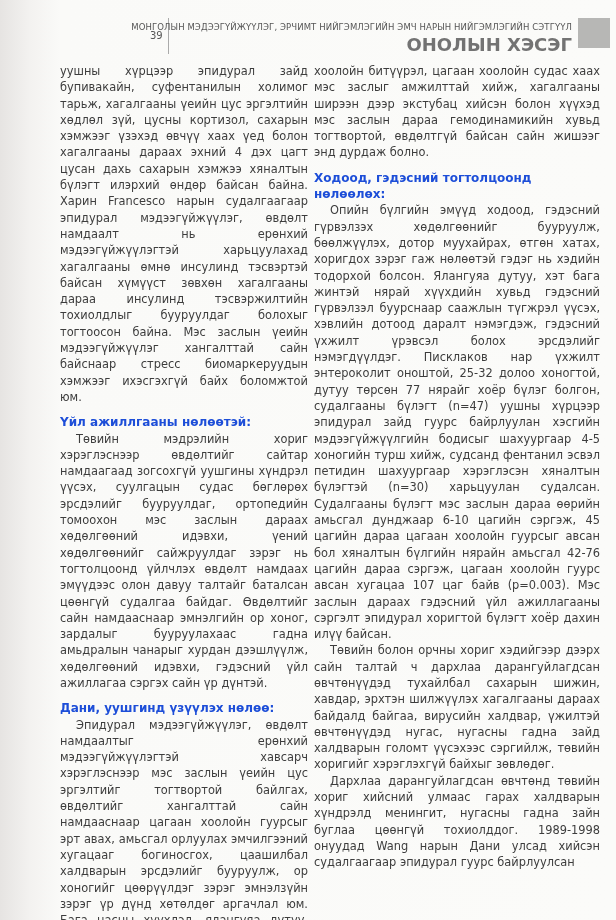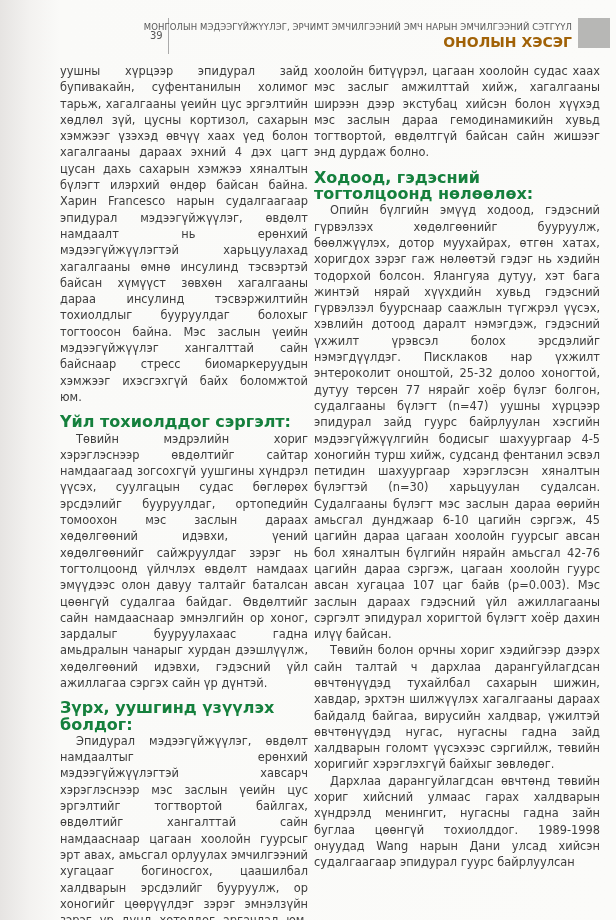--- a/index.html
+++ b/index.html
@@ -5,45 +5,45 @@
   html, body { margin:0; padding:0; }
   body {
     width:616px; height:920px; overflow:hidden; position:relative;
     background: linear-gradient(to right, #e6e4e2 0px, #f3f2f0 30px, #fafaf8 60px, #fbfbf9 100%);
     font-family: "DejaVu Sans", sans-serif; color:#3a3a3a;
   }
   .header { position:absolute; top:0; left:0; width:616px; height:55px; }
   .page-num { position:absolute; left:150px; top:30px; font-size:10px; color:#555; }
   .hdr-divider { position:absolute; left:168px; top:18px; width:1px; height:36px; background:#aaa; }
   .hdr-org { position:absolute; right:44px; top:22px; font-size:8.5px; color:#555; letter-spacing:0.1px; white-space:nowrap; }
-  .hdr-section { position:absolute; right:44px; top:34px; font-size:14px; font-weight:bold; color:#a16207; white-space:nowrap; }
+  .hdr-section { position:absolute; right:44px; top:34px; font-size:18px; font-weight:bold; color:#737373; white-space:nowrap; }
   .hdr-box { position:absolute; right:6px; top:18px; width:32px; height:30px; background:#b7b7b5; }
   .col { position:absolute; top:63px; font-size:11.4px; line-height:16.3px; color:#3d3d3d; }
   .col.left { left:60px; width:248px; }
   .col.right { left:314px; width:286px; }
   p { margin:0; text-align:justify; text-align-last:left; }
   p.indent { text-indent:16px; }
-  h3 { margin:9px 0 0 0; font-size:16px; line-height:16.3px; font-weight:bold; color:#15803d; }
+  h3 { margin:9px 0 0 0; font-size:12px; line-height:16.3px; font-weight:bold; color:#1d4ed8; }
 </style>
 </head>
 <body>
 
 <div class="header">
   <div class="page-num">39</div>
   <div class="hdr-divider"></div>
-  <div class="hdr-org">МОНГОЛЫН МЭДЭЭГҮЙЖҮҮЛЭГ, ЭРЧИМТ ЭМЧИЛГЭЭНИЙ ЭМЧ НАРЫН ЭМЧИЛГЭЭНИЙ СЭТГҮҮЛ</div>
+  <div class="hdr-org">МОНГОЛЫН МЭДЭЭГҮЙЖҮҮЛЭГ, ЭРЧИМТ НИЙГЭМЛЭГИЙН ЭМЧ НАРЫН НИЙГЭМЛЭГИЙН СЭТГҮҮЛ</div>
   <div class="hdr-section">ОНОЛЫН ХЭСЭГ</div>
   <div class="hdr-box"></div>
 </div>
 
 <div class="col left">
   <p>уушны хүрцээр эпидурал зайд бупивакайн, суфентанилын холимог тарьж, хагалгааны үеийн цус эргэлтийн хөдлөл зүй, цусны кортизол, сахарын хэмжээг үзэхэд өвчүү хаах үед болон хагалгааны дараах эхний 4 дэх цагт цусан дахь сахарын хэмжээ хяналтын бүлэгт илэрхий өндөр байсан байна. Харин Francesco нарын судалгаагаар эпидурал мэдээгүйжүүлэг, өвдөлт намдаалт нь ерөнхий мэдээгүйжүүлэгтэй харьцуулахад хагалгааны өмнө инсулинд тэсвэртэй байсан хүмүүст зөвхөн хагалгааны дараа инсулинд тэсвэржилтийн тохиолдлыг бууруулдаг болохыг тогтоосон байна. Мэс заслын үеийн мэдээгүйжүүлэг хангалттай сайн байснаар стресс биомаркеруудын хэмжээг ихэсгэхгүй байх боломжтой юм.</p>
-  <h3>Үйл тохиолддог сэргэлт:</h3>
+  <h3>Үйл ажиллгааны нөлөөтэй:</h3>
   <p class="indent">Төвийн мэдрэлийн хориг хэрэглэснээр өвдөлтийг сайтар намдаагаад зогсохгүй уушгины хүндрэл үүсэх, суулгацын судас бөглөрөх эрсдэлийг бууруулдаг, ортопедийн томоохон мэс заслын дараах хөдөлгөөний идэвхи, үений хөдөлгөөнийг сайжруулдаг зэрэг нь тогтолцоонд үйлчлэх өвдөлт намдаах эмүүдээс олон давуу талтайг баталсан цөөнгүй судалгаа байдаг. Өвдөлтийг сайн намдааснаар эмнэлгийн ор хоног, зардалыг бууруулахаас гадна амьдралын чанарыг хурдан дээшлүүлж, хөдөлгөөний идэвхи, гэдэсний үйл ажиллагаа сэргэх сайн үр дүнтэй.</p>
-  <h3>Зүрх, уушгинд үзүүлэх болдог:</h3>
+  <h3>Дани, уушгинд үзүүлэх нөлөө:</h3>
   <p class="indent">Эпидурал мэдээгүйжүүлэг, өвдөлт намдаалтыг ерөнхий мэдээгүйжүүлэгтэй хавсарч хэрэглэснээр мэс заслын үеийн цус эргэлтийг тогтвортой байлгах, өвдөлтийг хангалттай сайн намдааснаар цагаан хоолойн гуурсыг эрт авах, амьсгал орлуулах эмчилгээний хугацааг богиносгох, цаашилбал халдварын эрсдэлийг бууруулж, ор хоногийг цөөрүүлдэг зэрэг эмнэлзүйн зэрэг үр дүнд хөтөлдөг аргачлал юм. Бага насны хүүхдэд, ялангуяа дутуу, бага жинтэй нярай хүүхдэд уушны хүрцээр эпидурал зайд гуурсыг дээш өгсүүлэн хүссэн түвшин хүртэл ахиулж болдог. Mugdha нар 36 долоо хоногтой, 1800 гр, 1 хоногийн настай, зүрхний гажигтай хүүхдэд булчин сулруулагчгүй ерөнхий мэдээгүйжүүлгийг эпидурал хоригтой хавсруулж, эпидурал гуурсыг цээжний Th4 нугалмын түвшин хүртэл байрлуулж, улаан</p>
 </div>
 
 <div class="col right">
   <p>хоолойн битүүрэл, цагаан хоолойн судас хаах мэс заслыг амжилттай хийж, хагалгааны ширээн дээр экстубац хийсэн болон хүүхэд мэс заслын дараа гемодинамикийн хувьд тогтвортой, өвдөлтгүй байсан сайн жишээг энд дурдаж болно.</p>
   <h3>Ходоод, гэдэсний тогтолцоонд нөлөөлөх:</h3>
   <p class="indent">Опийн бүлгийн эмүүд ходоод, гэдэсний гүрвэлзэх хөдөлгөөнийг бууруулж, бөөлжүүлэх, дотор муухайрах, өтгөн хатах, хоригдох зэрэг гаж нөлөөтэй гэдэг нь хэдийн тодорхой болсон. Ялангуяа дутуу, хэт бага жинтэй нярай хүүхдийн хувьд гэдэсний гүрвэлзэл буурснаар саажлын түгжрэл үүсэх, хэвлийн дотоод даралт нэмэгдэж, гэдэсний үхжилт үрэвсэл болох эрсдэлийг нэмэгдүүлдэг. Писклаков нар үхжилт энтероколит оноштой, 25-32 долоо хоногтой, дутуу төрсөн 77 нярайг хоёр бүлэг болгон, судалгааны бүлэгт (n=47) уушны хүрцээр эпидурал зайд гуурс байрлуулан хэсгийн мэдээгүйжүүлгийн бодисыг шахуургаар 4-5 хоногийн турш хийж, судсанд фентанил эсвэл петидин шахуургаар хэрэглэсэн хяналтын бүлэгтэй (n=30) харьцуулан судалсан. Судалгааны бүлэгт мэс заслын дараа өөрийн амьсгал дунджаар 6-10 цагийн сэргэж, 45 цагийн дараа цагаан хоолойн гуурсыг авсан бол хяналтын бүлгийн нярайн амьсгал 42-76 цагийн дараа сэргэж, цагаан хоолойн гуурс авсан хугацаа 107 цаг байв (p=0.003). Мэс заслын дараах гэдэсний үйл ажиллагааны сэргэлт эпидурал хоригтой бүлэгт хоёр дахин илүү байсан.</p>
   <p class="indent">Төвийн болон орчны хориг хэдийгээр дээрх сайн талтай ч дархлаа дарангуйлагдсан өвчтөнүүдэд тухайлбал сахарын шижин, хавдар, эрхтэн шилжүүлэх хагалгааны дараах байдалд байгаа, вирусийн халдвар, үжилтэй өвчтөнүүдэд нугас, нугасны гадна зайд халдварын голомт үүсэхээс сэргийлж, төвийн хоригийг хэрэглэхгүй байхыг зөвлөдөг.</p>
   <p class="indent">Дархлаа дарангуйлагдсан өвчтөнд төвийн хориг хийсний улмаас гарах халдварын хүндрэлд менингит, нугасны гадна зайн буглаа цөөнгүй тохиолддог. 1989-1998 онуудад Wang нарын Дани улсад хийсэн судалгаагаар эпидурал гуурс байрлуулсан</p>
 </div>

